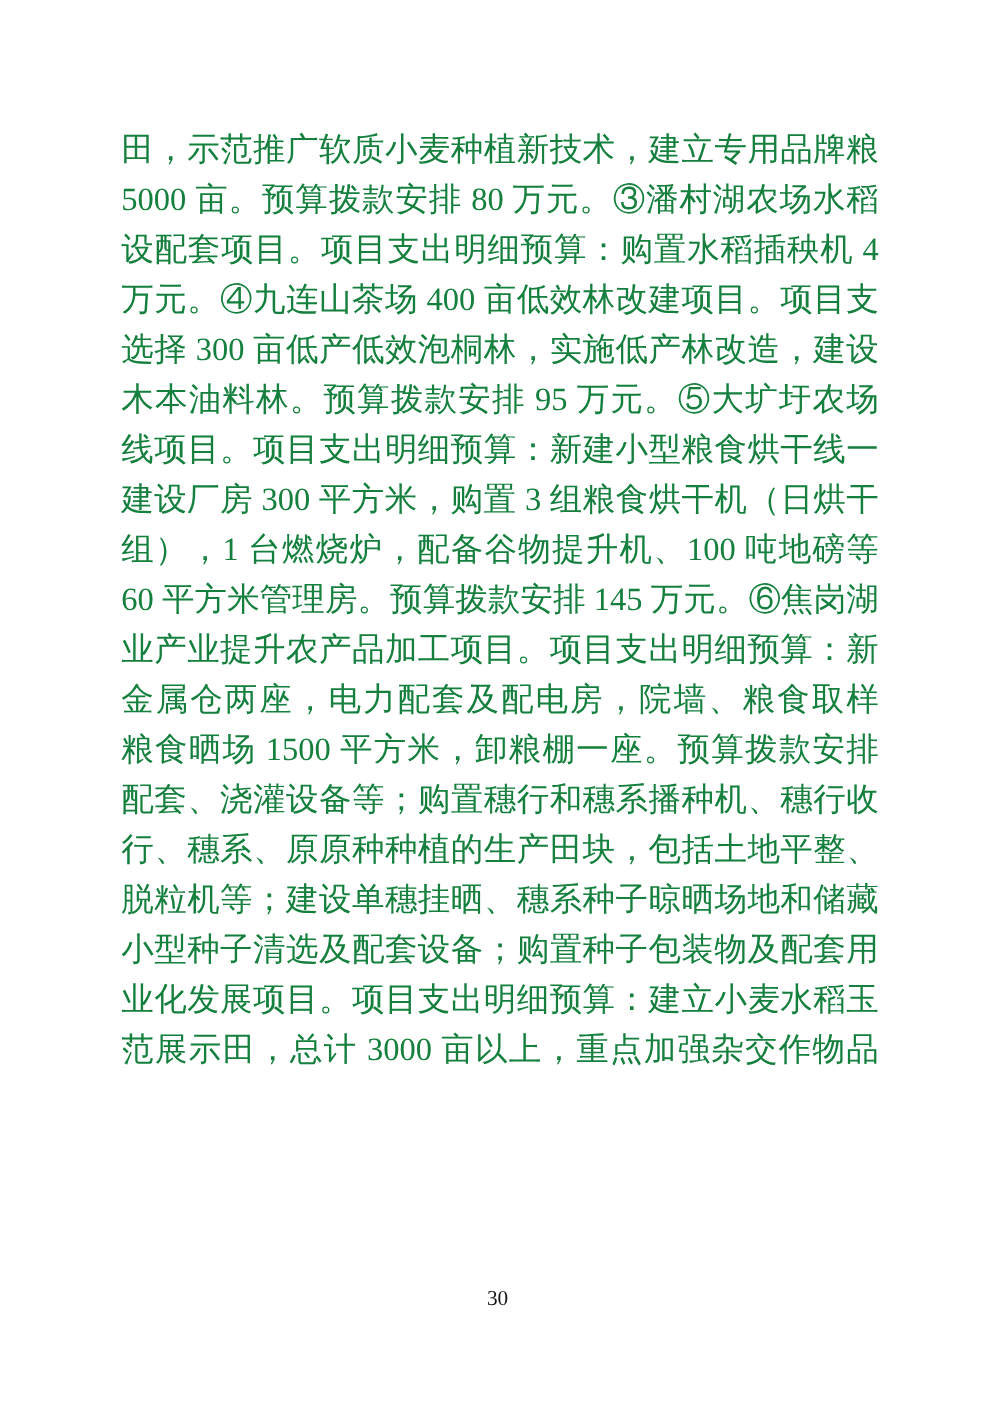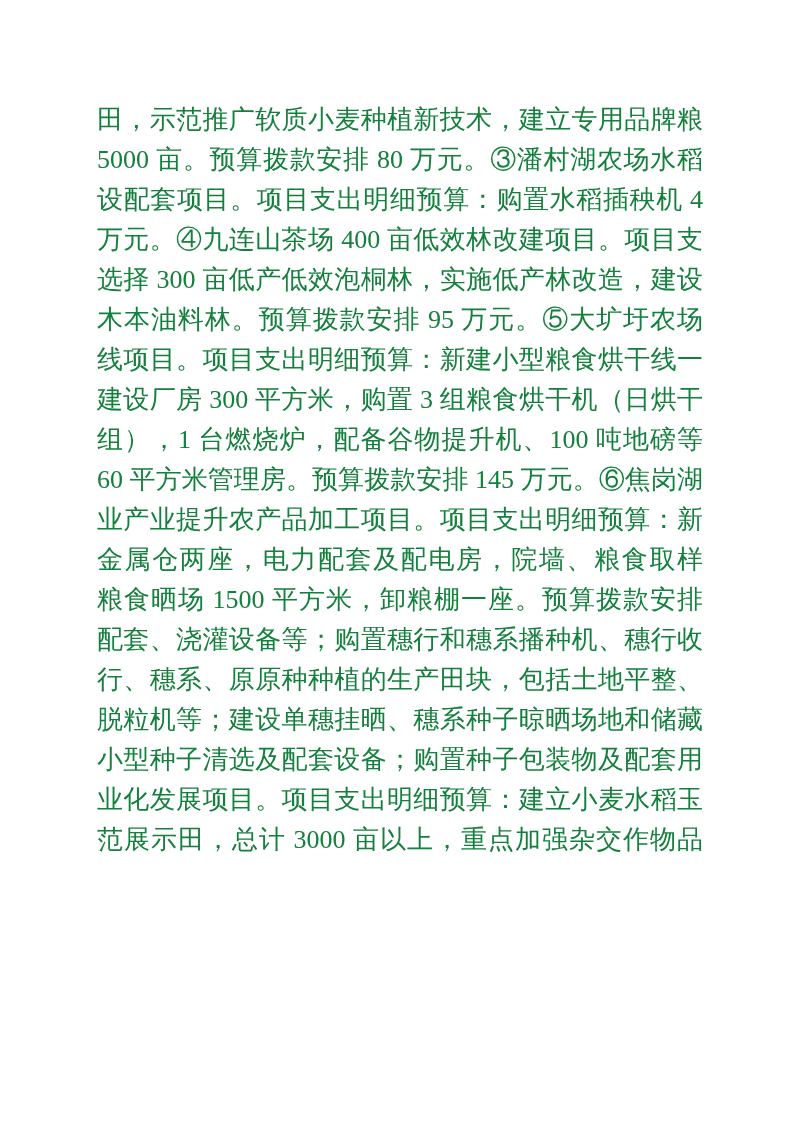--- a/index.html
+++ b/index.html
@@ -61,13 +61,14 @@
     <div class="line">业产业提升农产品加工项目。项目支出明细预算：新建 25 万公斤</div>
     <div class="line">金属仓两座，电力配套及配电房，院墙、粮食取样器，房屋 6 间，</div>
     <div class="line">粮食晒场 1500 平方米，卸粮棚一座。预算拨款安排 145 万元。⑦</div>
     <div class="line">配套、浇灌设备等；购置穗行和穗系播种机、穗行收割机、单穗</div>
     <div class="line">行、穗系、原原种种植的生产田块，包括土地平整、深松、沟渠</div>
     <div class="line">脱粒机等；建设单穗挂晒、穗系种子晾晒场地和储藏仓库，购置</div>
     <div class="line">小型种子清选及配套设备；购置种子包装物及配套用品，如纸袋、</div>
     <div class="line">业化发展项目。项目支出明细预算：建立小麦水稻玉米新品种示</div>
     <div class="line">范展示田，总计 3000 亩以上，重点加强杂交作物品种推广，通过</div>
   </div>
+  <div class="page-number">30</div>
 </div>
 
 </body></html>

